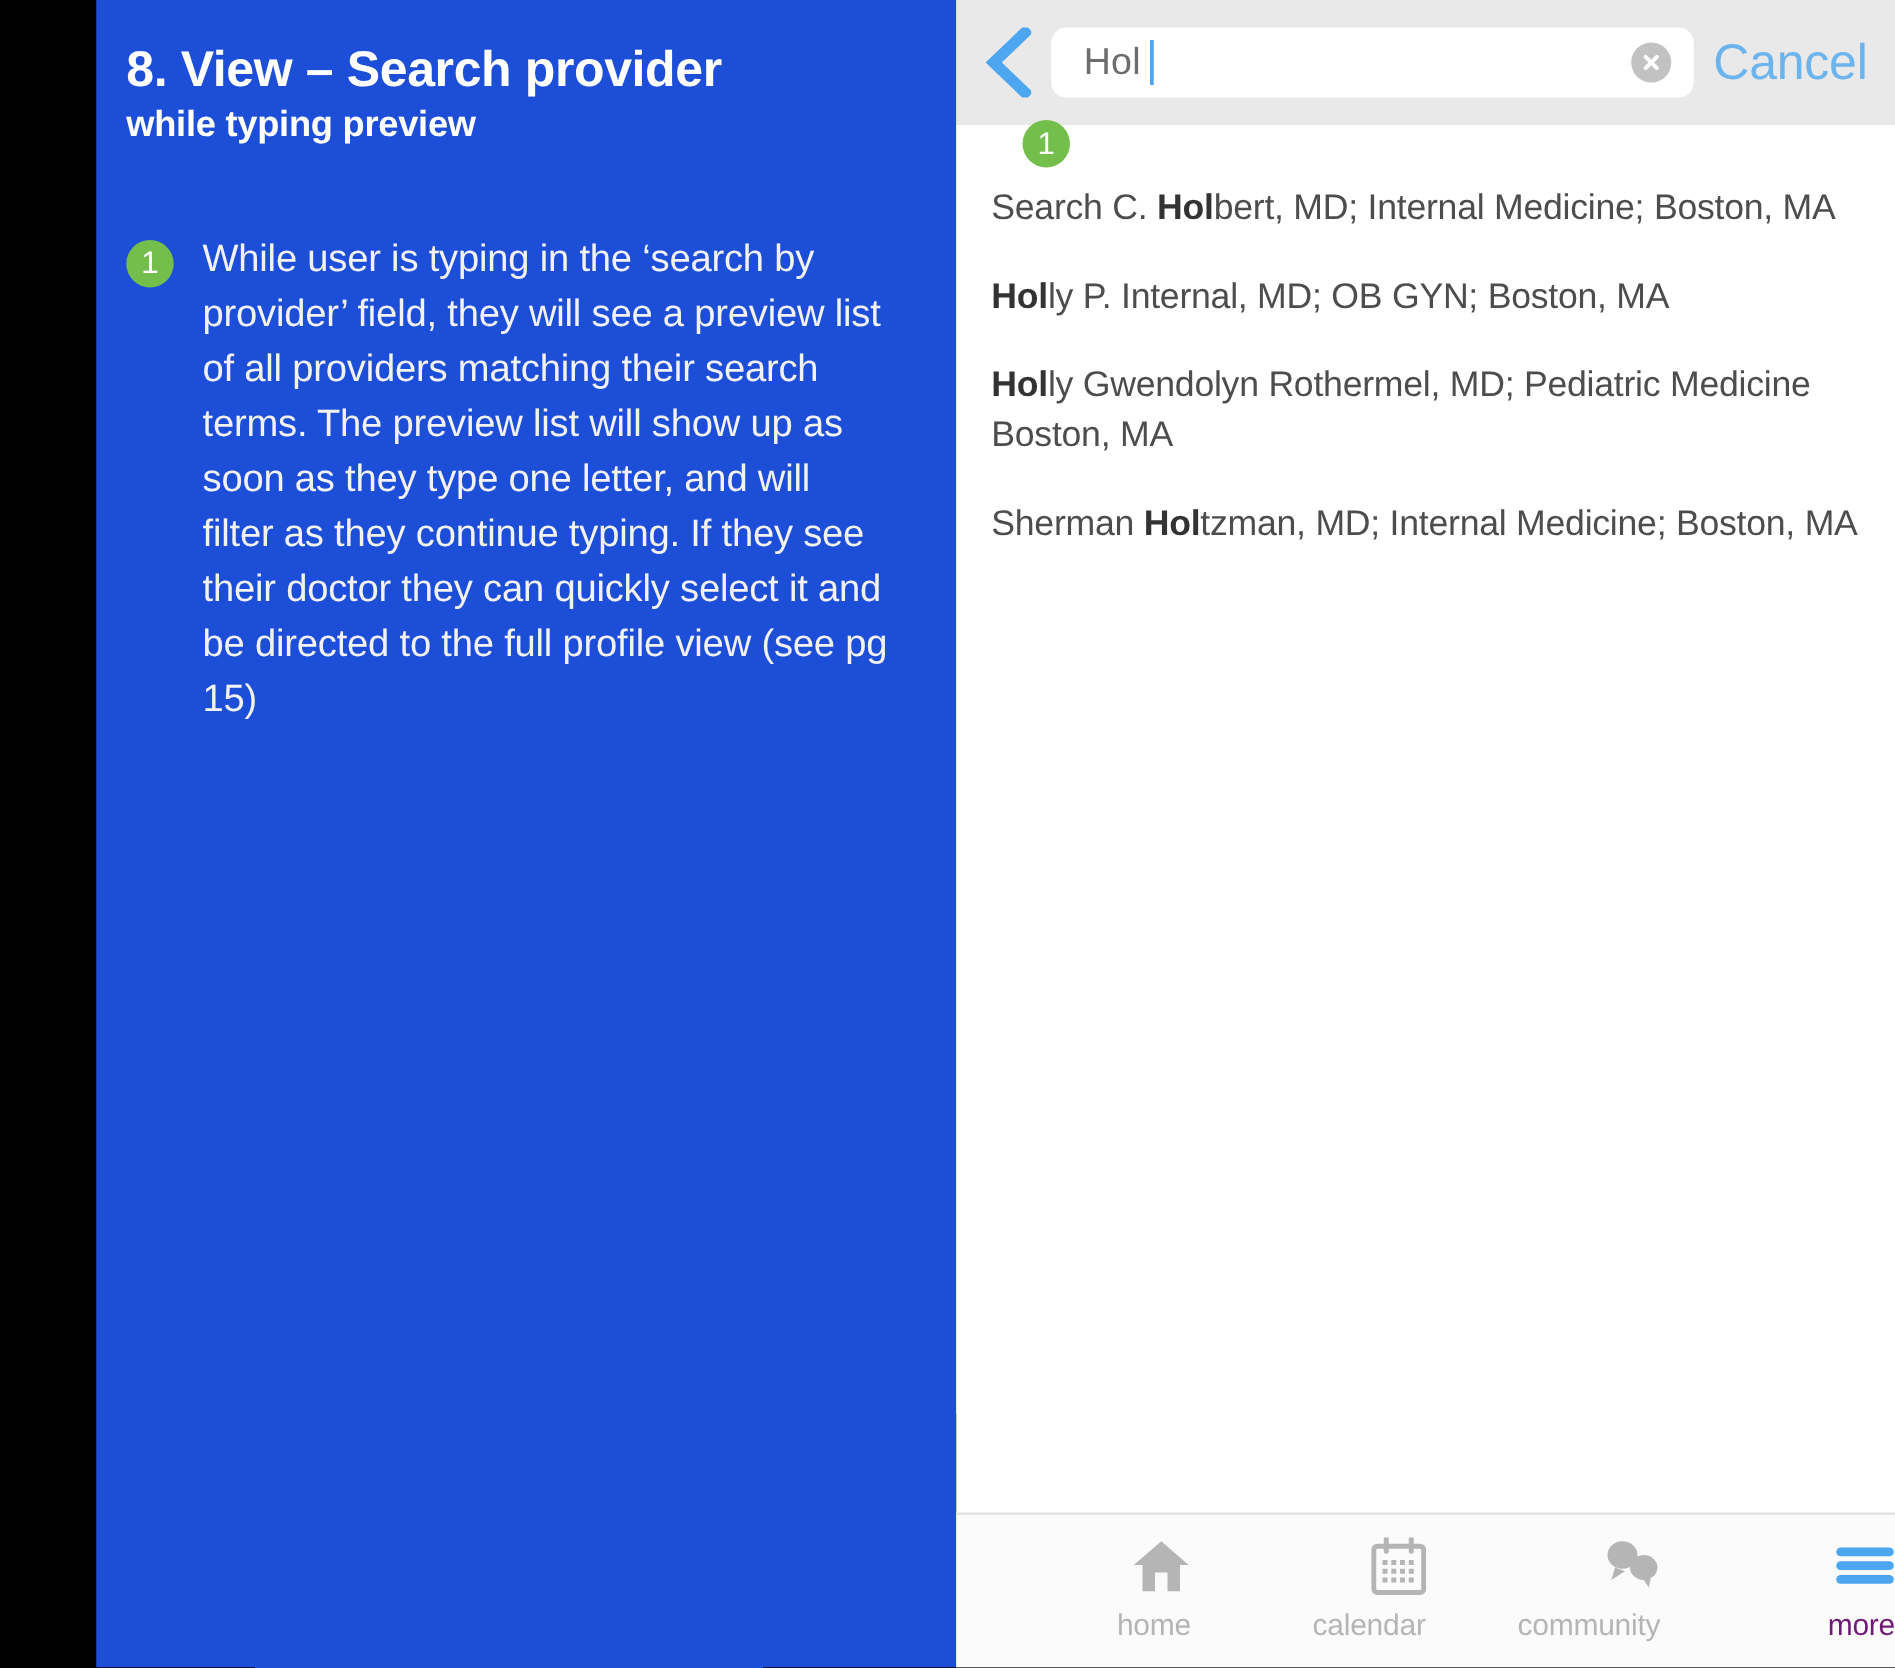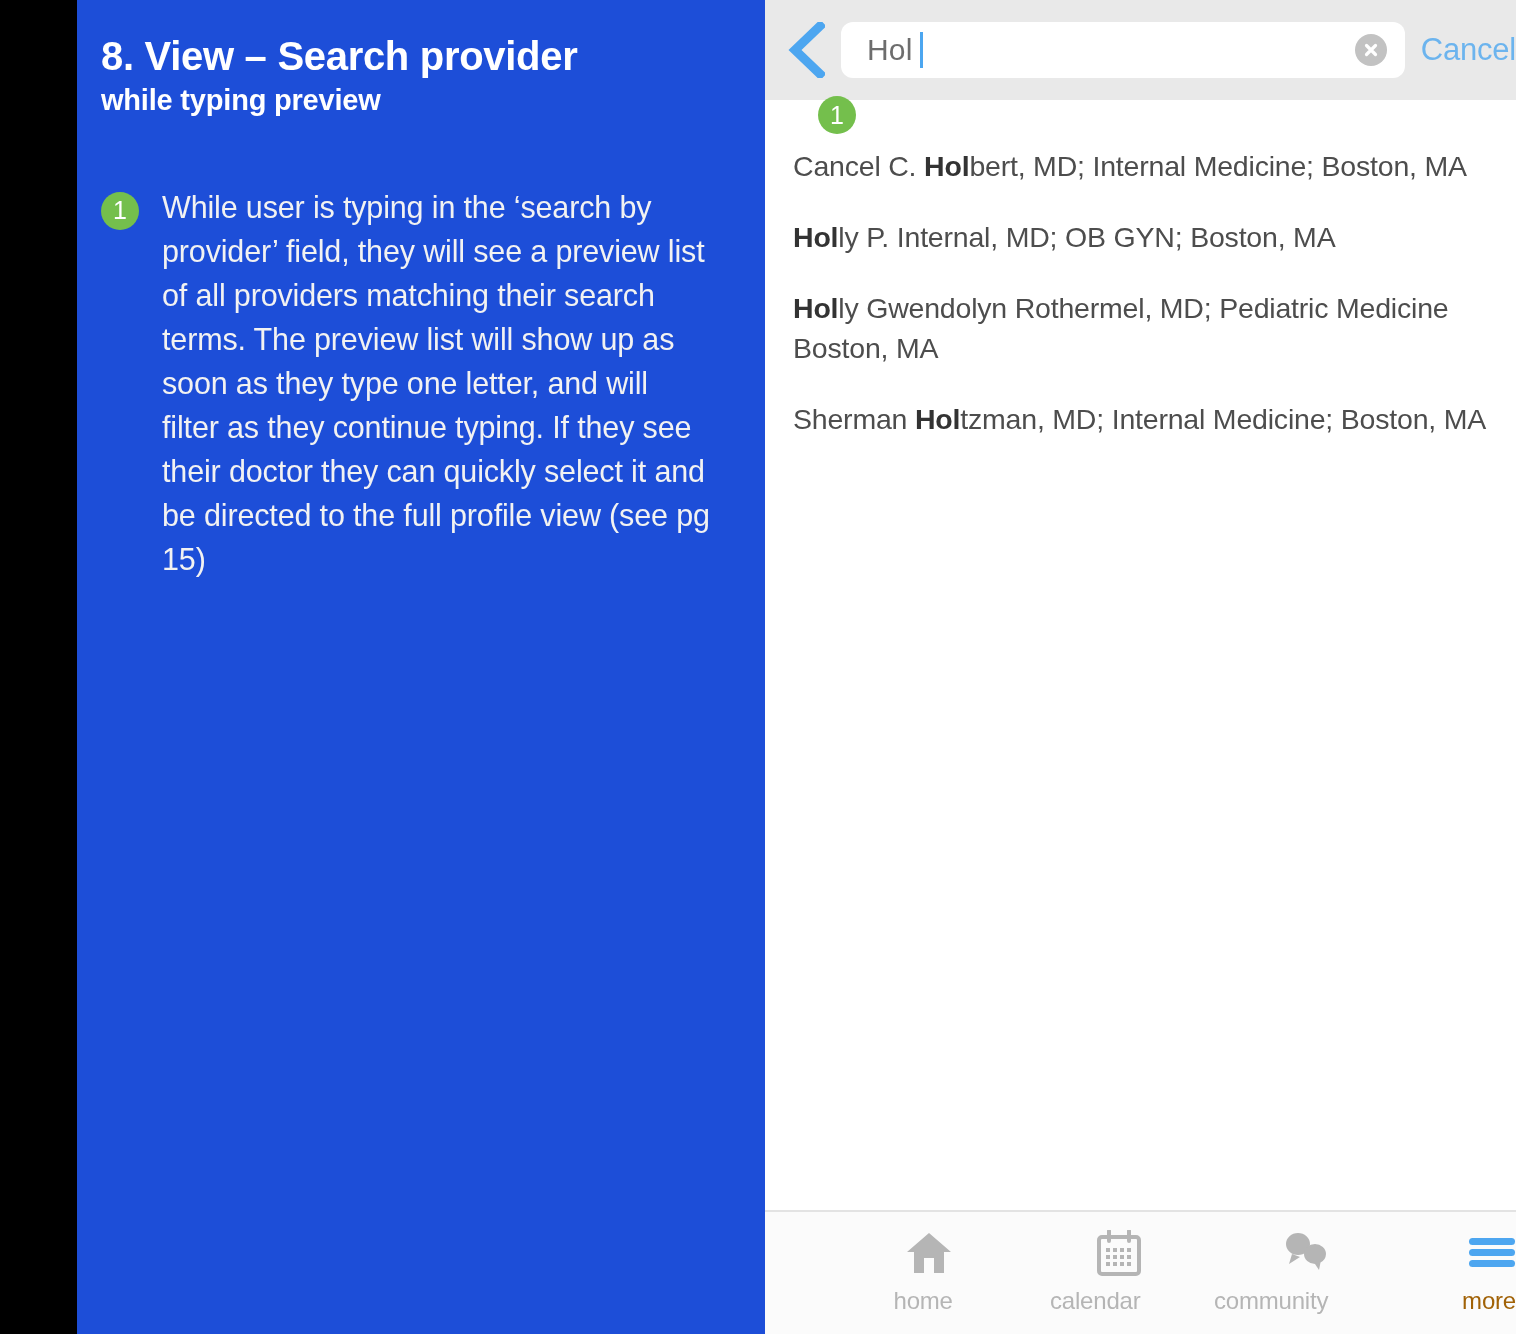--- a/index.html
+++ b/index.html
@@ -165,22 +165,23 @@
     right: 18px; top: 50%;
     transform: translateY(-50%);
     width: 32px; height: 32px;
     border-radius: 50%;
     background: #c2c2c2;
     display: flex; align-items: center; justify-content: center;
     cursor: pointer;
   }
   #cancel-btn {
     flex: 0 0 auto;
-    font-size: 31px;
+    font-size: 40px;
     color: #6cb4ee;
+    padding-right: 22px;
     letter-spacing: -0.2px;
     cursor: pointer;
     background: none; border: none;
     font-family: inherit;
   }
   #header-badge {
     position: absolute;
     left: 53px; top: 96px;
     z-index: 6;
   }
@@ -221,21 +222,21 @@
     justify-content: flex-start;
     gap: 9px;
     cursor: pointer;
   }
   .tab-icon { height: 50px; display: flex; align-items: center; justify-content: center; }
   .tab-label {
     font-size: 24px;
     color: #b5b5b5;
     letter-spacing: -0.2px;
   }
-  .tab.active .tab-label { color: #a16207; }
+  .tab.active .tab-label { color: #701a75; }
 </style>
 </head>
 <body>
 
 <div id="screen">
 
   <div id="annotation-panel">
     <div class="doc-title">8. View – Search provider</div>
     <div class="doc-subtitle">while typing preview</div>
 
@@ -265,21 +266,21 @@
         </span>
       </div>
 
       <button id="cancel-btn">Cancel</button>
 
       <div id="header-badge" class="badge">1</div>
     </div>
 
     <div id="results">
 
-    <div class="result-row"><span>Cancel C. </span><b>Hol</b><span>bert, MD; Internal Medicine; Boston, MA</span></div>
+    <div class="result-row"><span>Search C. </span><b>Hol</b><span>bert, MD; Internal Medicine; Boston, MA</span></div>
         <div class="result-row"><span></span><b>Hol</b><span>ly P. Internal, MD; OB GYN; Boston, MA</span></div>
         <div class="result-row"><span></span><b>Hol</b><span>ly Gwendolyn Rothermel, MD; Pediatric Medicine Boston, MA</span></div>
         <div class="result-row"><span>Sherman </span><b>Hol</b><span>tzman, MD; Internal Medicine; Boston, MA</span></div>
       </div>
 
     <div id="tab-bar">
 
       <div class="tab">
         <span class="tab-icon">
           <svg width="48" height="44" viewBox="0 0 48 44">

